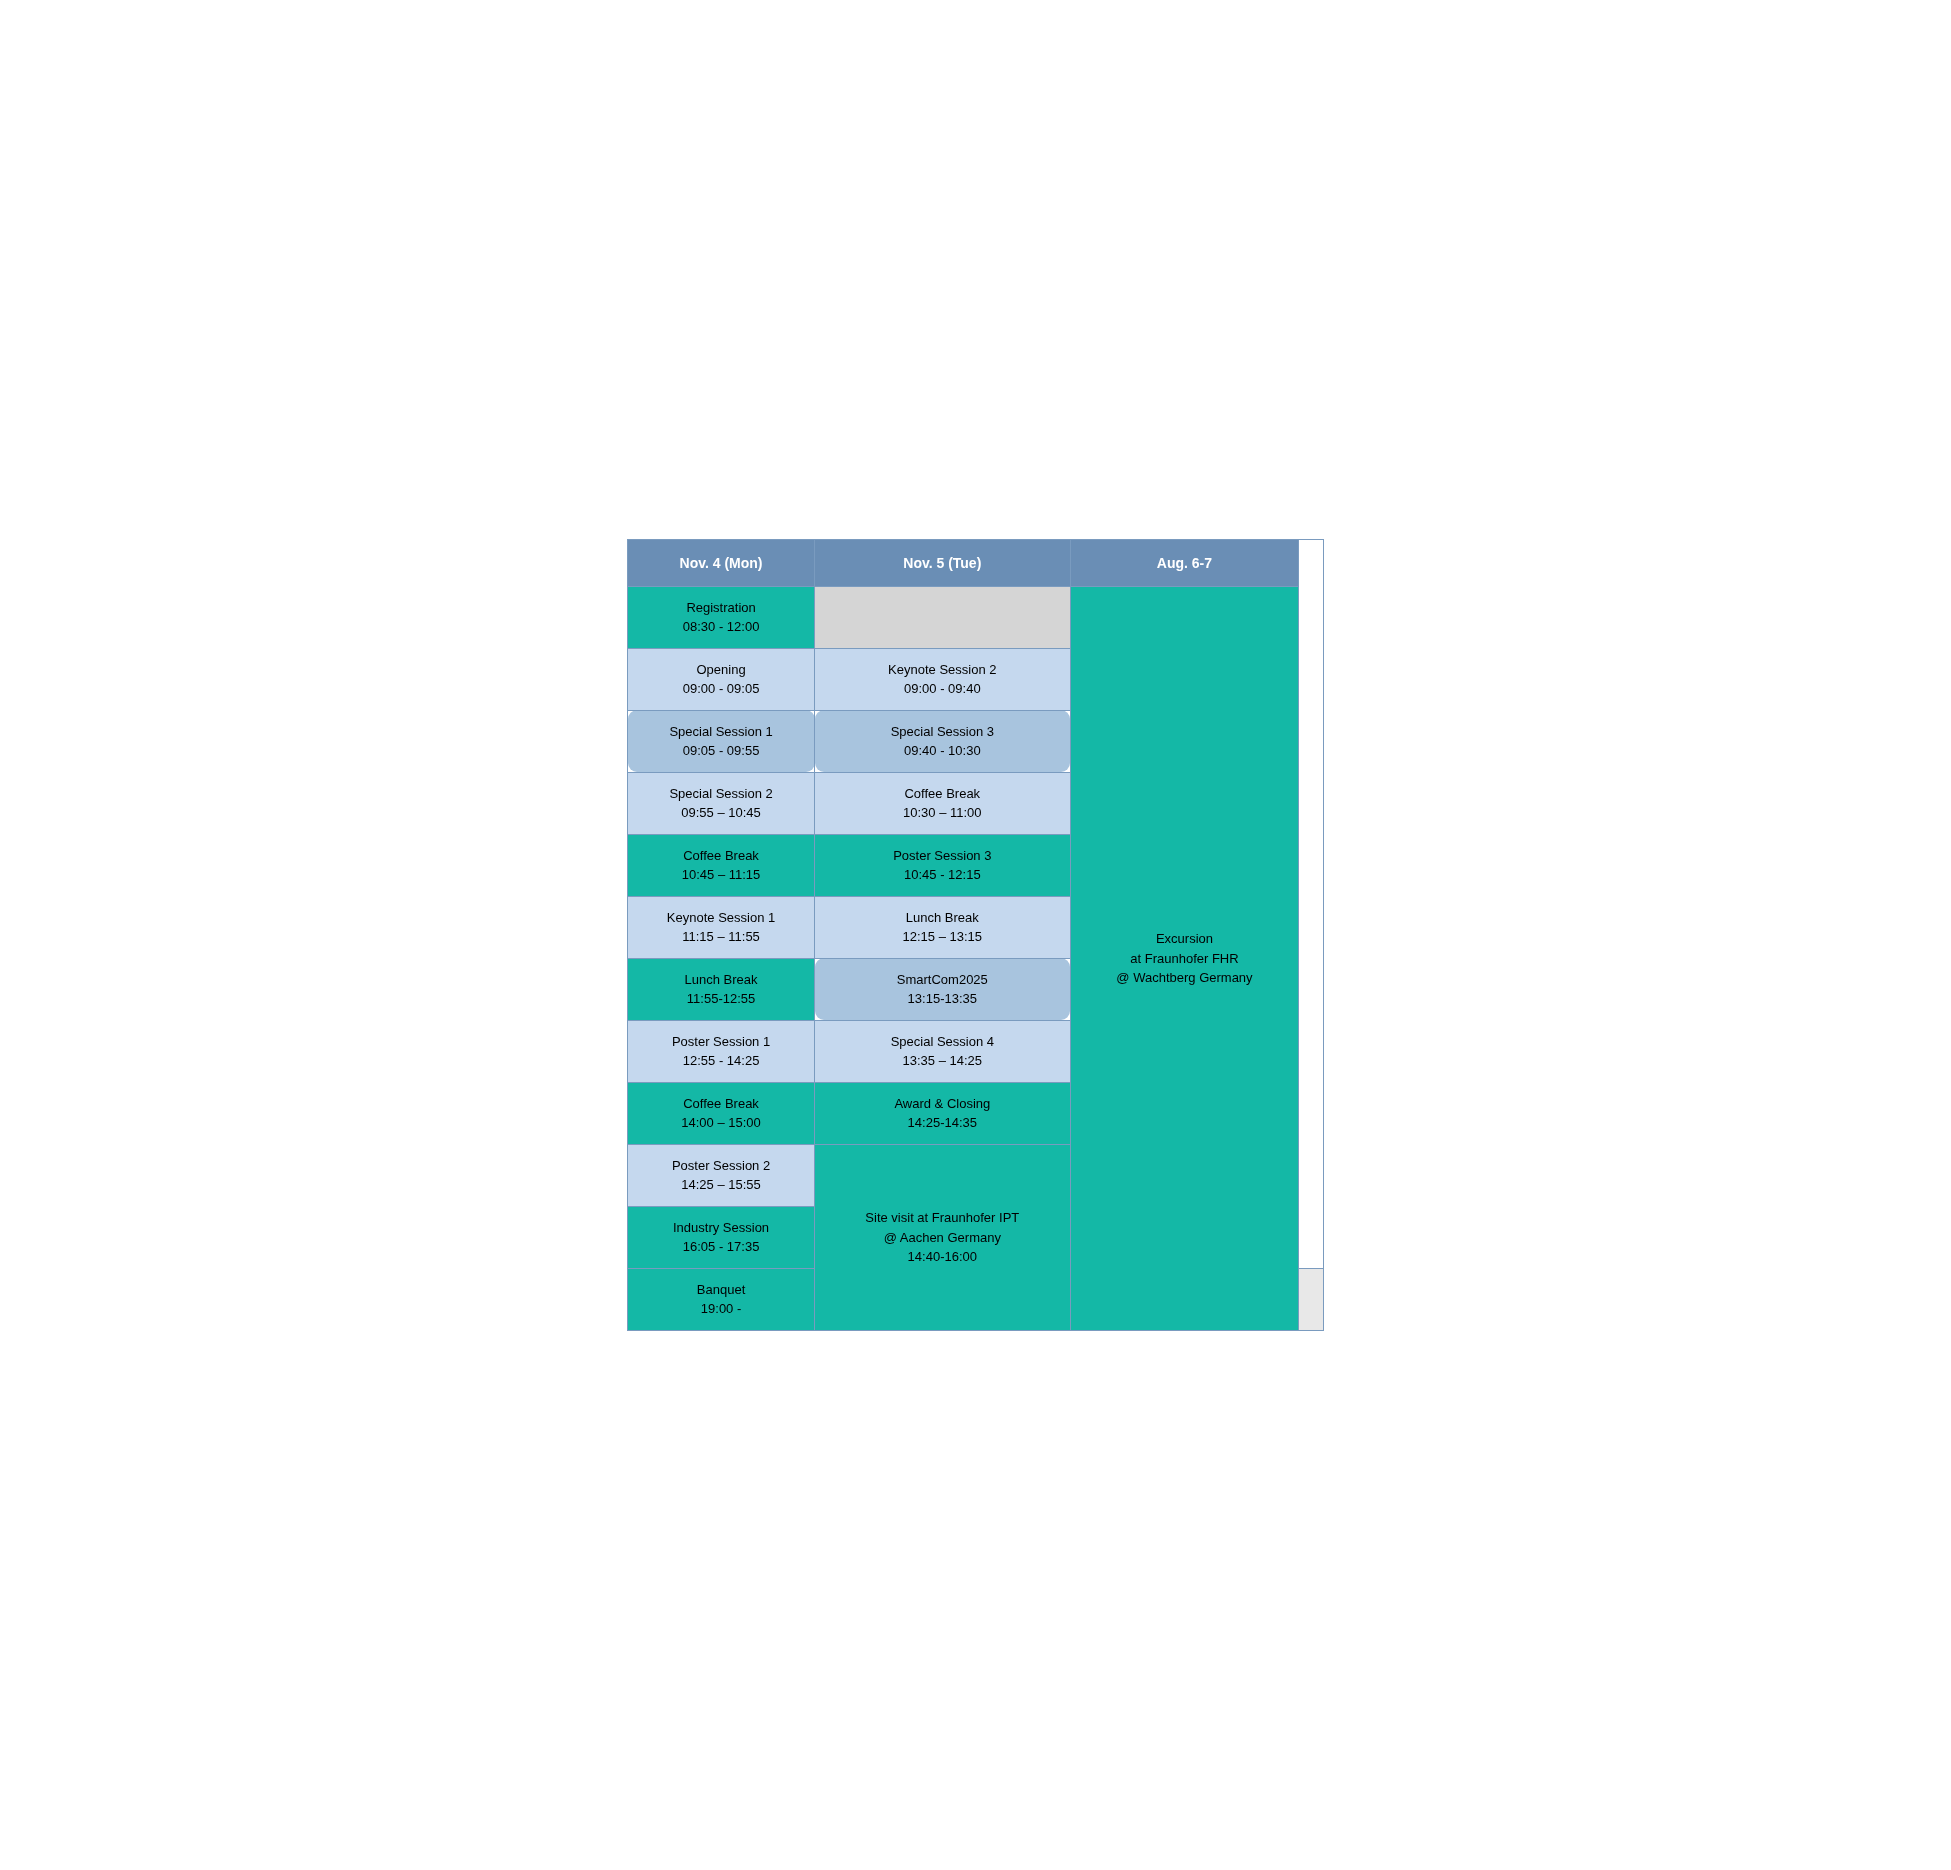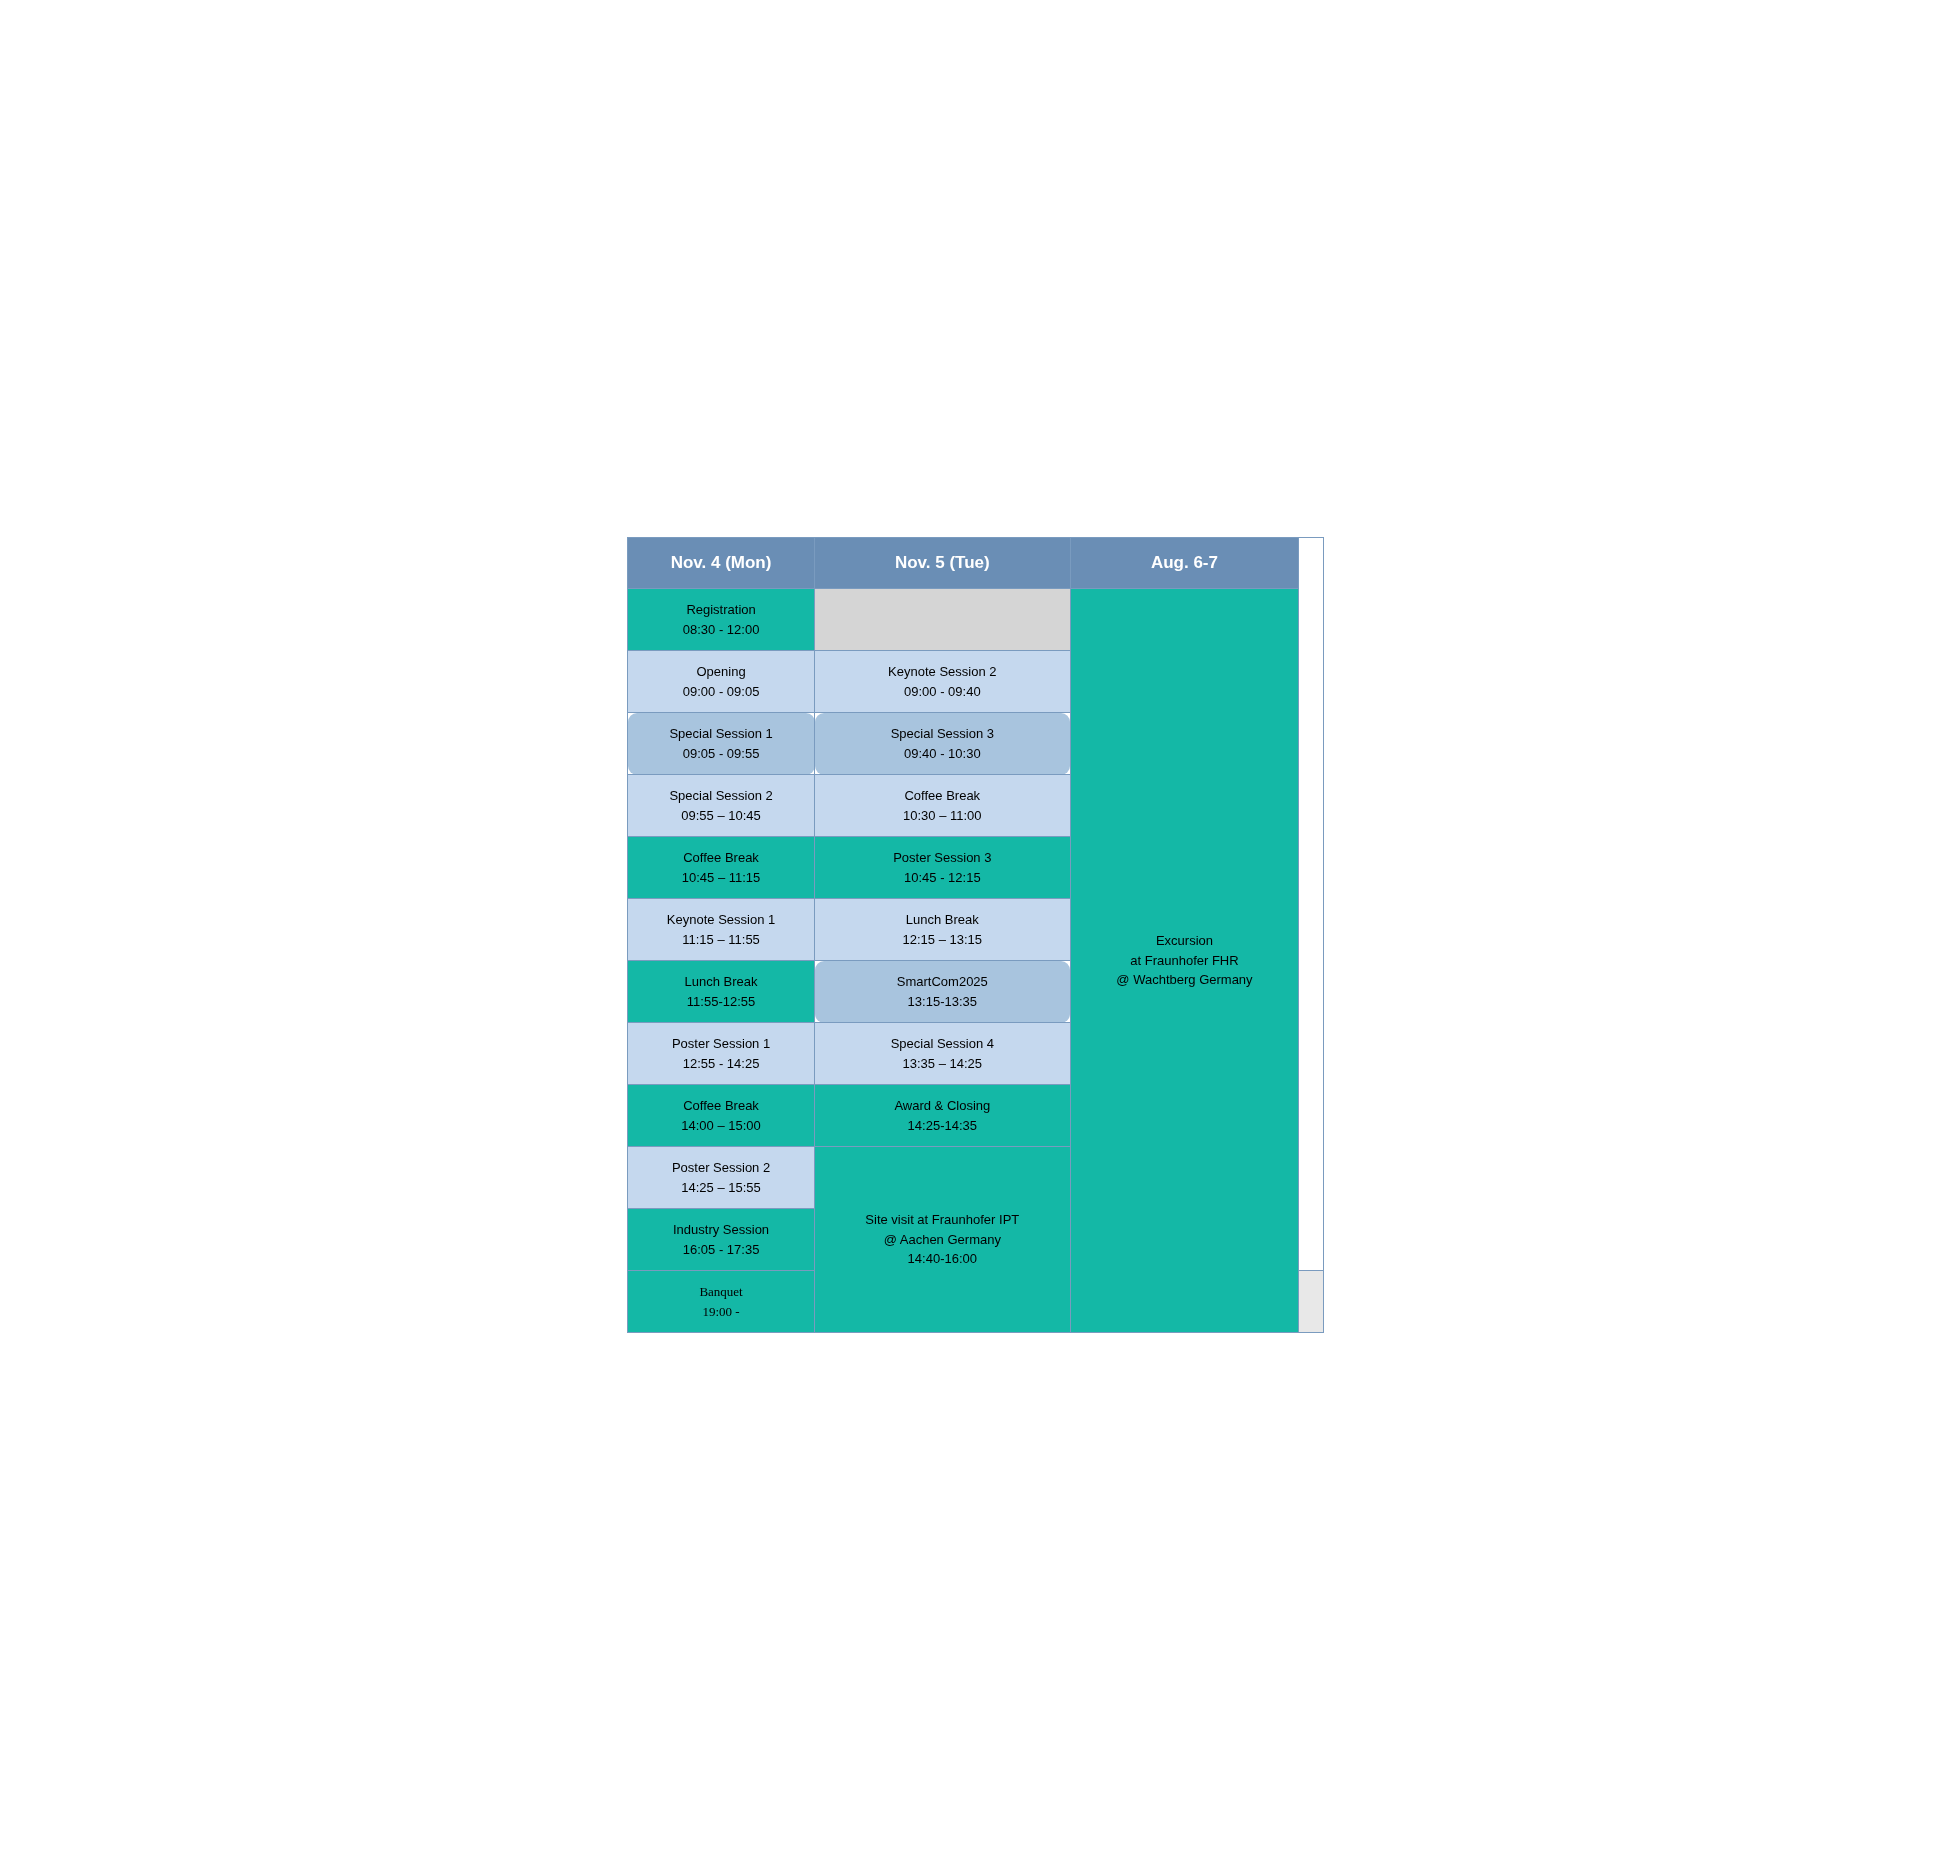--- a/index.html
+++ b/index.html
@@ -22,21 +22,21 @@
       text-align: center;
       vertical-align: middle;
       padding: 11px 7.7px;
       font-size: 13px;
       line-height: 1.5;
     }
     .header-row th {
       background-color: #6a8eb5;
       color: #fff;
       font-weight: bold;
-      font-size: 17px;
+      font-size: 14px;
       padding: 12.4px 7.7px;
     }
     .light-blue {
       background-color: #c5d8ee;
     }
     .medium-blue {
       background-color: #a8c4de;
       border-radius: 9px;
     }
     .white-cell {
@@ -122,19 +122,19 @@
 14:25 – 15:55</td>
         <td class="white-cell" rowspan="3" style="white-space: pre-line;">Site visit at Fraunhofer IPT
 @ Aachen Germany
 14:40-16:00</td>
       </tr>
       <tr>
         <td class="white-cell" style="white-space: pre-line;">Industry Session
 16:05 - 17:35</td>
       </tr>
       <tr>
-        <td class="white-cell" style="white-space: pre-line; font-family: Liberation Serif, serif;">Banquet
+        <td class="white-cell" style="white-space: pre-line;">Banquet
 19:00 -</td>
         <td class="light-gray" style="white-space: pre-line;"></td>
       </tr>
     </tbody>
 </table>
 
 
 </body></html>

